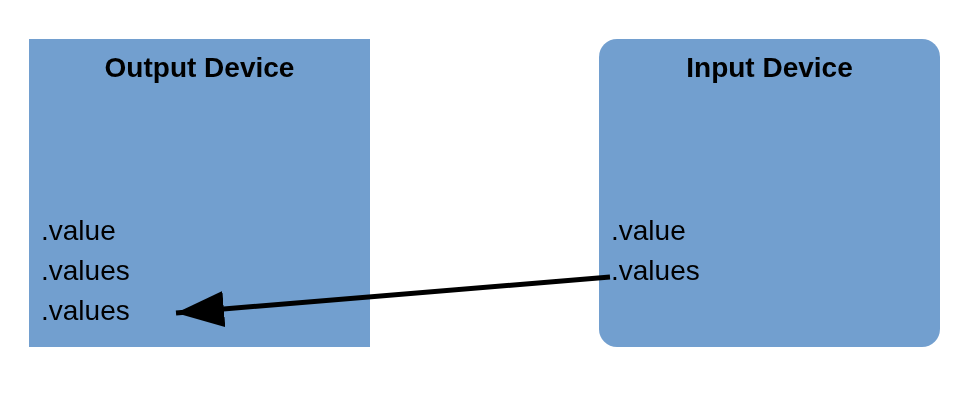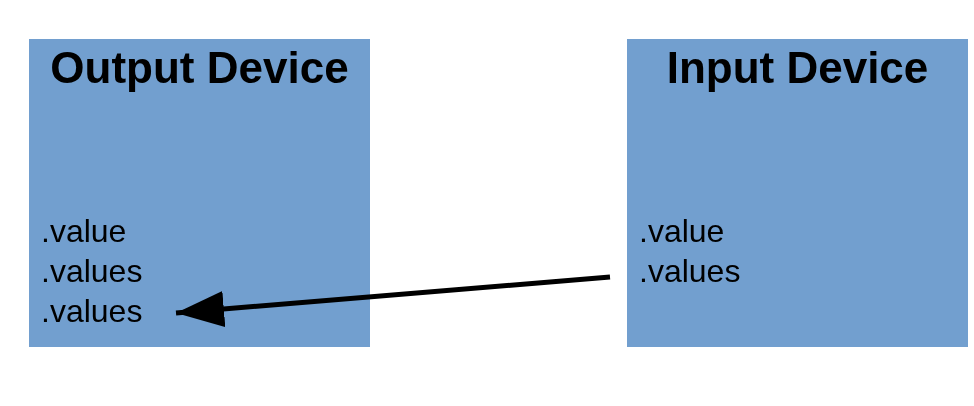--- a/index.html
+++ b/index.html
@@ -17,34 +17,34 @@
   }
   .device-box {
     position: absolute;
     top: 39px;
     width: 341px;
     height: 308px;
     background: #729fcf;
     color: #000000;
   }
   .device-box.output { left: 29px; }
-  .device-box.input  { left: 627px; }
+  .device-box.input  { left: 599px; border-radius: 18px; }
   .box-title {
     margin-top: 9px;
     text-align: center;
     font-weight: bold;
-    font-size: 44px;
+    font-size: 28px;
     line-height: 40px;
     color: #000000;
   }
   .props {
     position: absolute;
     left: 12px;
     top: 172px;
-    font-size: 32px;
+    font-size: 28px;
     line-height: 40px;
     color: #000000;
     white-space: nowrap;
   }
   .arrow-layer {
     position: absolute;
     left: 0;
     top: 0;
     width: 974px;
     height: 406px;

